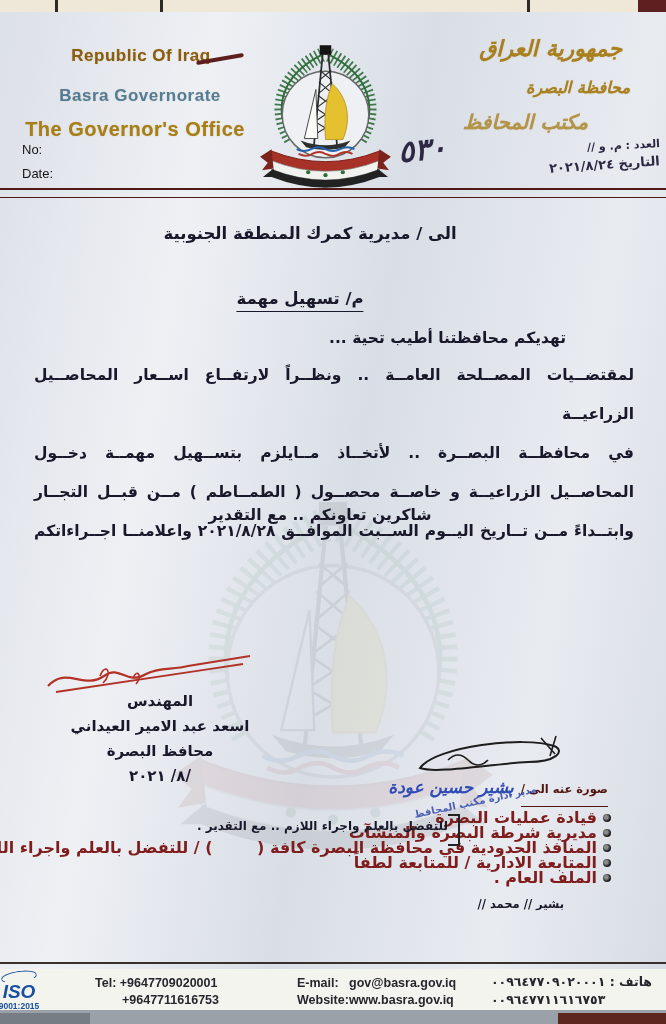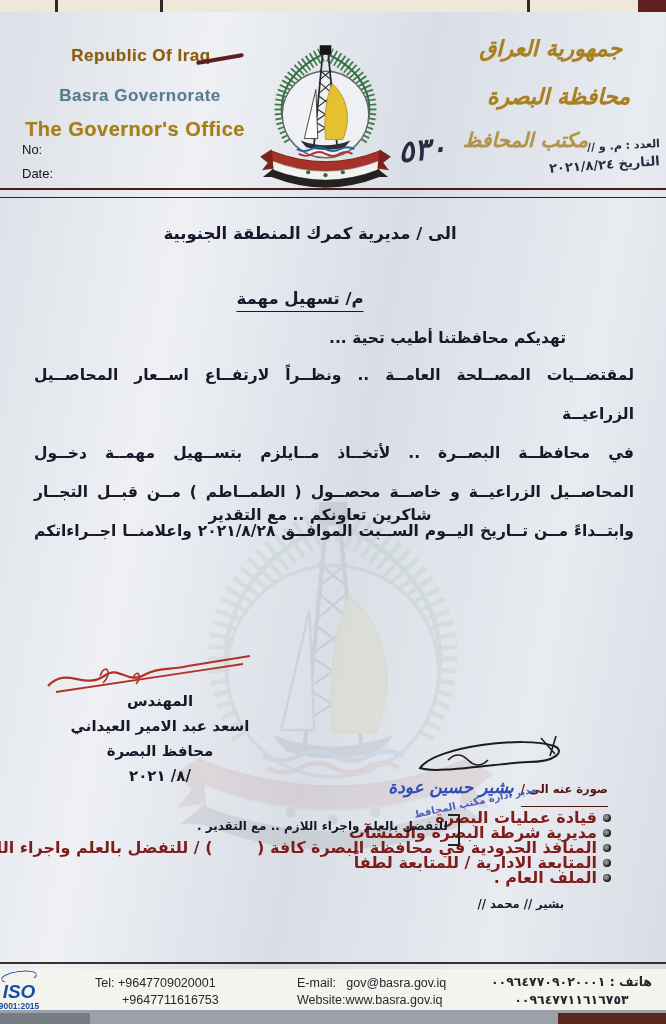--- a/index.html
+++ b/index.html
@@ -19,22 +19,22 @@
   
   .hdr-en{color:#9a6d12;font-weight:bold;text-align:center;letter-spacing:.5px;
     text-shadow:0 0 1px rgba(160,120,30,.5);font-family:"Liberation Sans",sans-serif;}
   .hdr-en.l1{left:28px;top:46px;width:226px;font-size:17px;color:#8a5d10;}
   .hdr-en.l2{left:18px;top:86px;width:244px;font-size:17px;color:#0c4a6e;opacity:.68;}
   .hdr-en.l3{left:4px;top:118px;width:262px;font-size:20px;color:#a87e16;}
   .ref-label{left:22px;font-size:13px;font-weight:normal;color:#141414;font-family:"Liberation Sans",sans-serif;}
   .hdr-ar{direction:rtl;color:#a9801d;font-weight:bold;text-shadow:0 0 1px rgba(150,110,25,.55);
     font-style:italic;letter-spacing:1px;}
   .hdr-ar.a1{right:44px;top:36px;font-size:22px;}
-  .hdr-ar.a2{right:36px;top:84px;font-size:22px;}
-  .hdr-ar.a3{right:78px;top:128px;font-size:20px;opacity:.8;}
+  .hdr-ar.a2{right:36px;top:78px;font-size:16px;}
+  .hdr-ar.a3{right:78px;top:110px;font-size:20px;opacity:.8;}
   .hand{color:#2c2742;font-weight:bold;}
   .hand-big{left:398px;top:132px;font-size:30px;transform:rotate(-6deg);font-style:italic;}
   .hand-s1{right:6px;top:139px;font-size:11px;transform:rotate(-3deg);direction:rtl;}
   .hand-s2{right:6px;top:157px;font-size:13px;transform:rotate(-4deg);direction:rtl;}
   .pen-dash{left:196px;top:57px;width:48px;height:3.5px;background:#5d1f1d;transform:rotate(-10deg);border-radius:2px;}
   .rule{left:0;width:666px;height:7px;border-top:2.5px solid #4f1915;border-bottom:1.5px solid #4f1915;}
   .rule.hdr{top:188px;}
   .rule.ftr{top:962px;border-color:#38302c;}
   
   .ar{direction:rtl;color:#18182a;font-weight:bold;}
@@ -68,26 +68,26 @@
     border-top:2px solid #222;border-right:2px solid #222;border-bottom:2px solid #222;}
   .cc-note{right:218px;top:819px;direction:rtl;font-size:12px;font-weight:bold;color:#18182a;white-space:nowrap;}
   .cc-initials{right:102px;top:897px;direction:rtl;font-size:11.5px;font-weight:bold;color:#18182a;}
   
   .ftr-strip{left:0;top:969px;width:666px;height:42px;background:#f4f4ef;}
   .iso{left:-16px;top:971px;width:70px;text-align:center;color:#1a4fa0;font-family:"Liberation Sans",sans-serif;}
   .iso .globe{width:34px;height:10px;margin:0 auto;border:1.5px solid #1a4fa0;border-radius:50%;
     border-bottom-color:transparent;transform:rotate(-8deg);}
   .iso .iso-word{font-size:19px;font-weight:bold;font-style:italic;line-height:18px;}
   .iso .iso-std{font-size:8.5px;font-weight:bold;}
-  .ftr-en{font-family:"Liberation Sans",sans-serif;font-weight:normal;color:#26262e;font-size:12.5px;line-height:17px;}
+  .ftr-en{font-family:"Liberation Sans",sans-serif;font-weight:bold;color:#26262e;font-size:12.5px;line-height:17px;}
   .ftr-tel{left:95px;top:975px;}
   .ftr-tel .t2{padding-left:27px;}
   .ftr-web{left:297px;top:975px;}
   .ftr-ar{right:14px;top:973px;direction:rtl;font-weight:bold;color:#26262e;font-size:12.5px;
-    line-height:18px;text-align:center;margin-left:24px;}
+    line-height:18px;text-align:left;margin-left:24px;}
 </style>
 </head>
 <body>
 
 <svg width="0" height="0" style="position:absolute">
   <symbol id="sym-emblem" viewBox="0 0 140 185">
     <path d="M34,118 C16,88 22,52 66,30" fill="none" stroke="#2f6d3a" stroke-width="15" stroke-dasharray="1.8 2.8" opacity=".9"></path>
     <path d="M106,118 C124,88 118,52 74,30" fill="none" stroke="#2f6d3a" stroke-width="15" stroke-dasharray="1.8 2.8" opacity=".9"></path>
     <path d="M34,118 C16,88 22,52 66,30" fill="none" stroke="#2f6d3a" stroke-width="2"></path>
     <path d="M106,118 C124,88 118,52 74,30" fill="none" stroke="#2f6d3a" stroke-width="2"></path>

